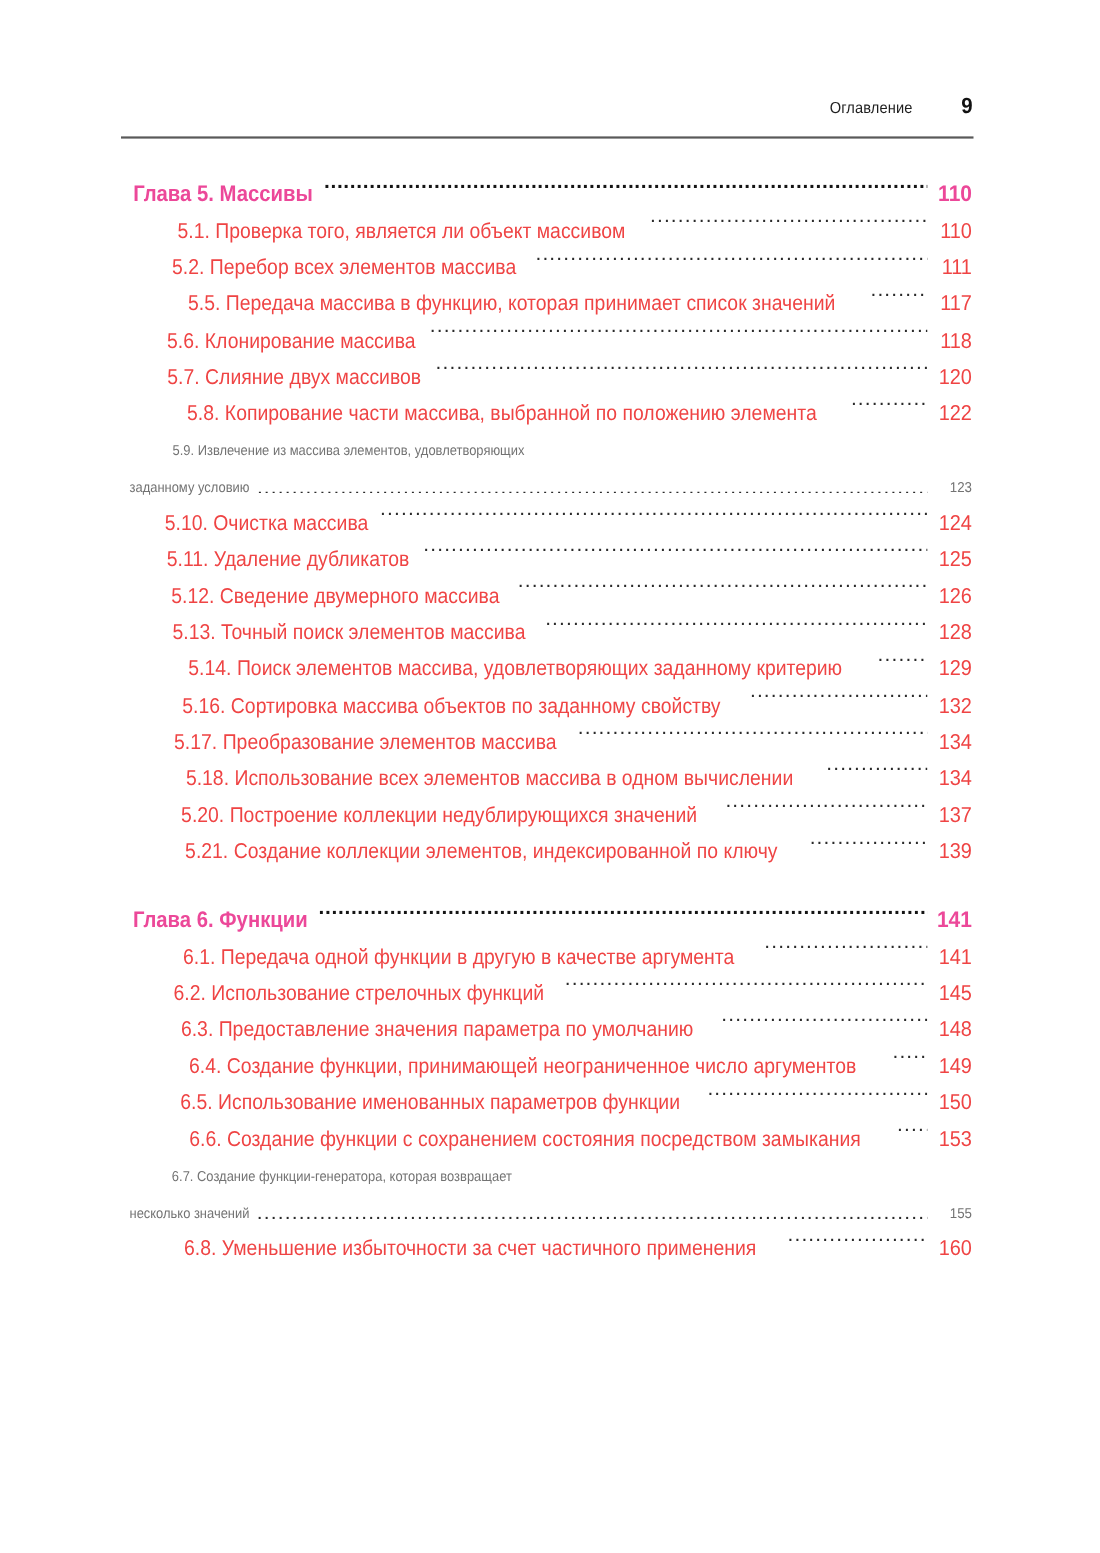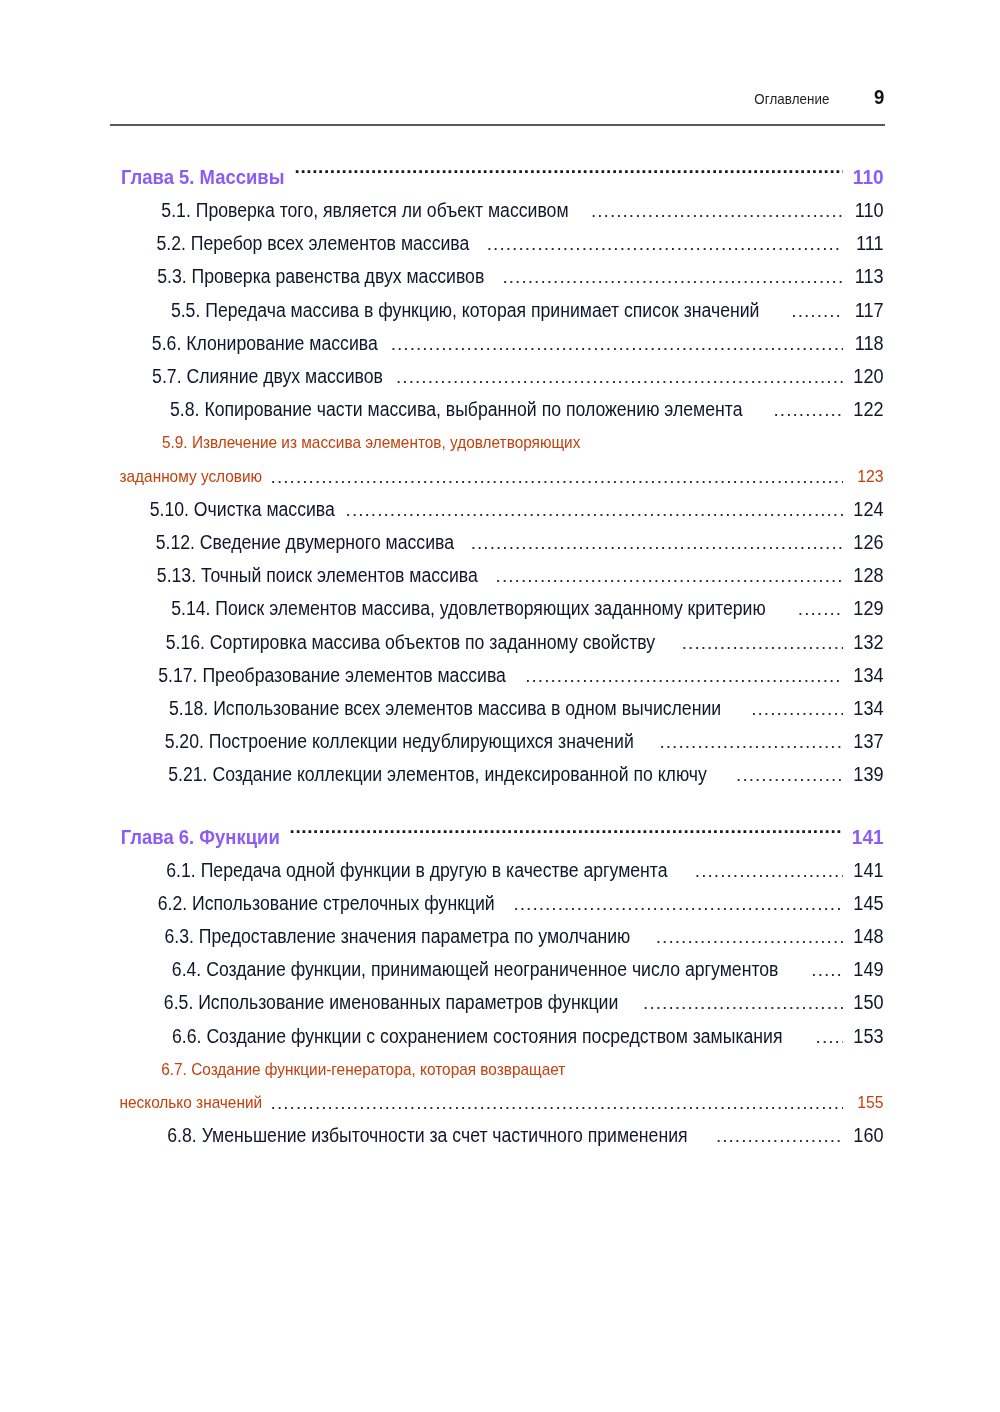--- a/index.html
+++ b/index.html
@@ -66,54 +66,54 @@
     left: 112px;
     top: 160px;
     width: 773px;
   }
 
   .chapter-row {
     display: flex;
     align-items: baseline;
     font-size: 20.5px;
     font-weight: bold;
-    color: #8b5cf6;
+    color: #ec4899;
     line-height: 34px;
     white-space: nowrap;
   }
   .chapter-row .entry-title {
     transform: scaleX(0.9);
     transform-origin: left baseline;
     flex: 0 0 auto;
   }
   .chapter-row .folio {
     font-weight: bold;
     font-size: 20.5px;
   }
 
   .entry-row {
     display: flex;
-    align-items: flex-end;
+    align-items: flex-start;
     font-size: 19.5px;
-    color: #0f172a;
+    color: #ef4444;
     line-height: 33.2px;
     padding-left: 28px;
     white-space: nowrap;
   }
   .entry-row .entry-title {
     transform: scaleX(0.905);
     transform-origin: left baseline;
     flex: 0 0 auto;
   }
 
   
   .entry-wrap {
     padding-left: 28px;
-    font-size: 17px;
-    color: #c2410c;
+    font-size: 13px;
+    color: #737373;
     line-height: 33.2px;
   }
   .entry-wrap .line-first {
     white-space: nowrap;
   }
   .entry-wrap .line-first .entry-title {
     display: inline-block;
     transform: scaleX(0.905);
     transform-origin: left baseline;
   }
@@ -188,25 +188,20 @@
         <span class="entry-title">5.1. Проверка того, является ли объект массивом</span>
         <span class="leader"></span>
         <span class="folio">110</span>
       </div>
       <div class="entry-row">
         <span class="entry-title">5.2. Перебор всех элементов массива</span>
         <span class="leader"></span>
         <span class="folio">111</span>
       </div>
       <div class="entry-row">
-        <span class="entry-title">5.3. Проверка равенства двух массивов</span>
-        <span class="leader"></span>
-        <span class="folio">113</span>
-      </div>
-      <div class="entry-row">
         <span class="entry-title">5.5. Передача массива в функцию, которая принимает список значений</span>
         <span class="leader"></span>
         <span class="folio">117</span>
       </div>
       <div class="entry-row">
         <span class="entry-title">5.6. Клонирование массива</span>
         <span class="leader"></span>
         <span class="folio">118</span>
       </div>
       <div class="entry-row">
@@ -226,20 +221,25 @@
           <span class="leader"></span>
           <span class="folio">123</span>
         </div>
       </div>
       <div class="entry-row">
         <span class="entry-title">5.10. Очистка массива</span>
         <span class="leader"></span>
         <span class="folio">124</span>
       </div>
       <div class="entry-row">
+        <span class="entry-title">5.11. Удаление дубликатов</span>
+        <span class="leader"></span>
+        <span class="folio">125</span>
+      </div>
+      <div class="entry-row">
         <span class="entry-title">5.12. Сведение двумерного массива</span>
         <span class="leader"></span>
         <span class="folio">126</span>
       </div>
       <div class="entry-row">
         <span class="entry-title">5.13. Точный поиск элементов массива</span>
         <span class="leader"></span>
         <span class="folio">128</span>
       </div>
       <div class="entry-row">

